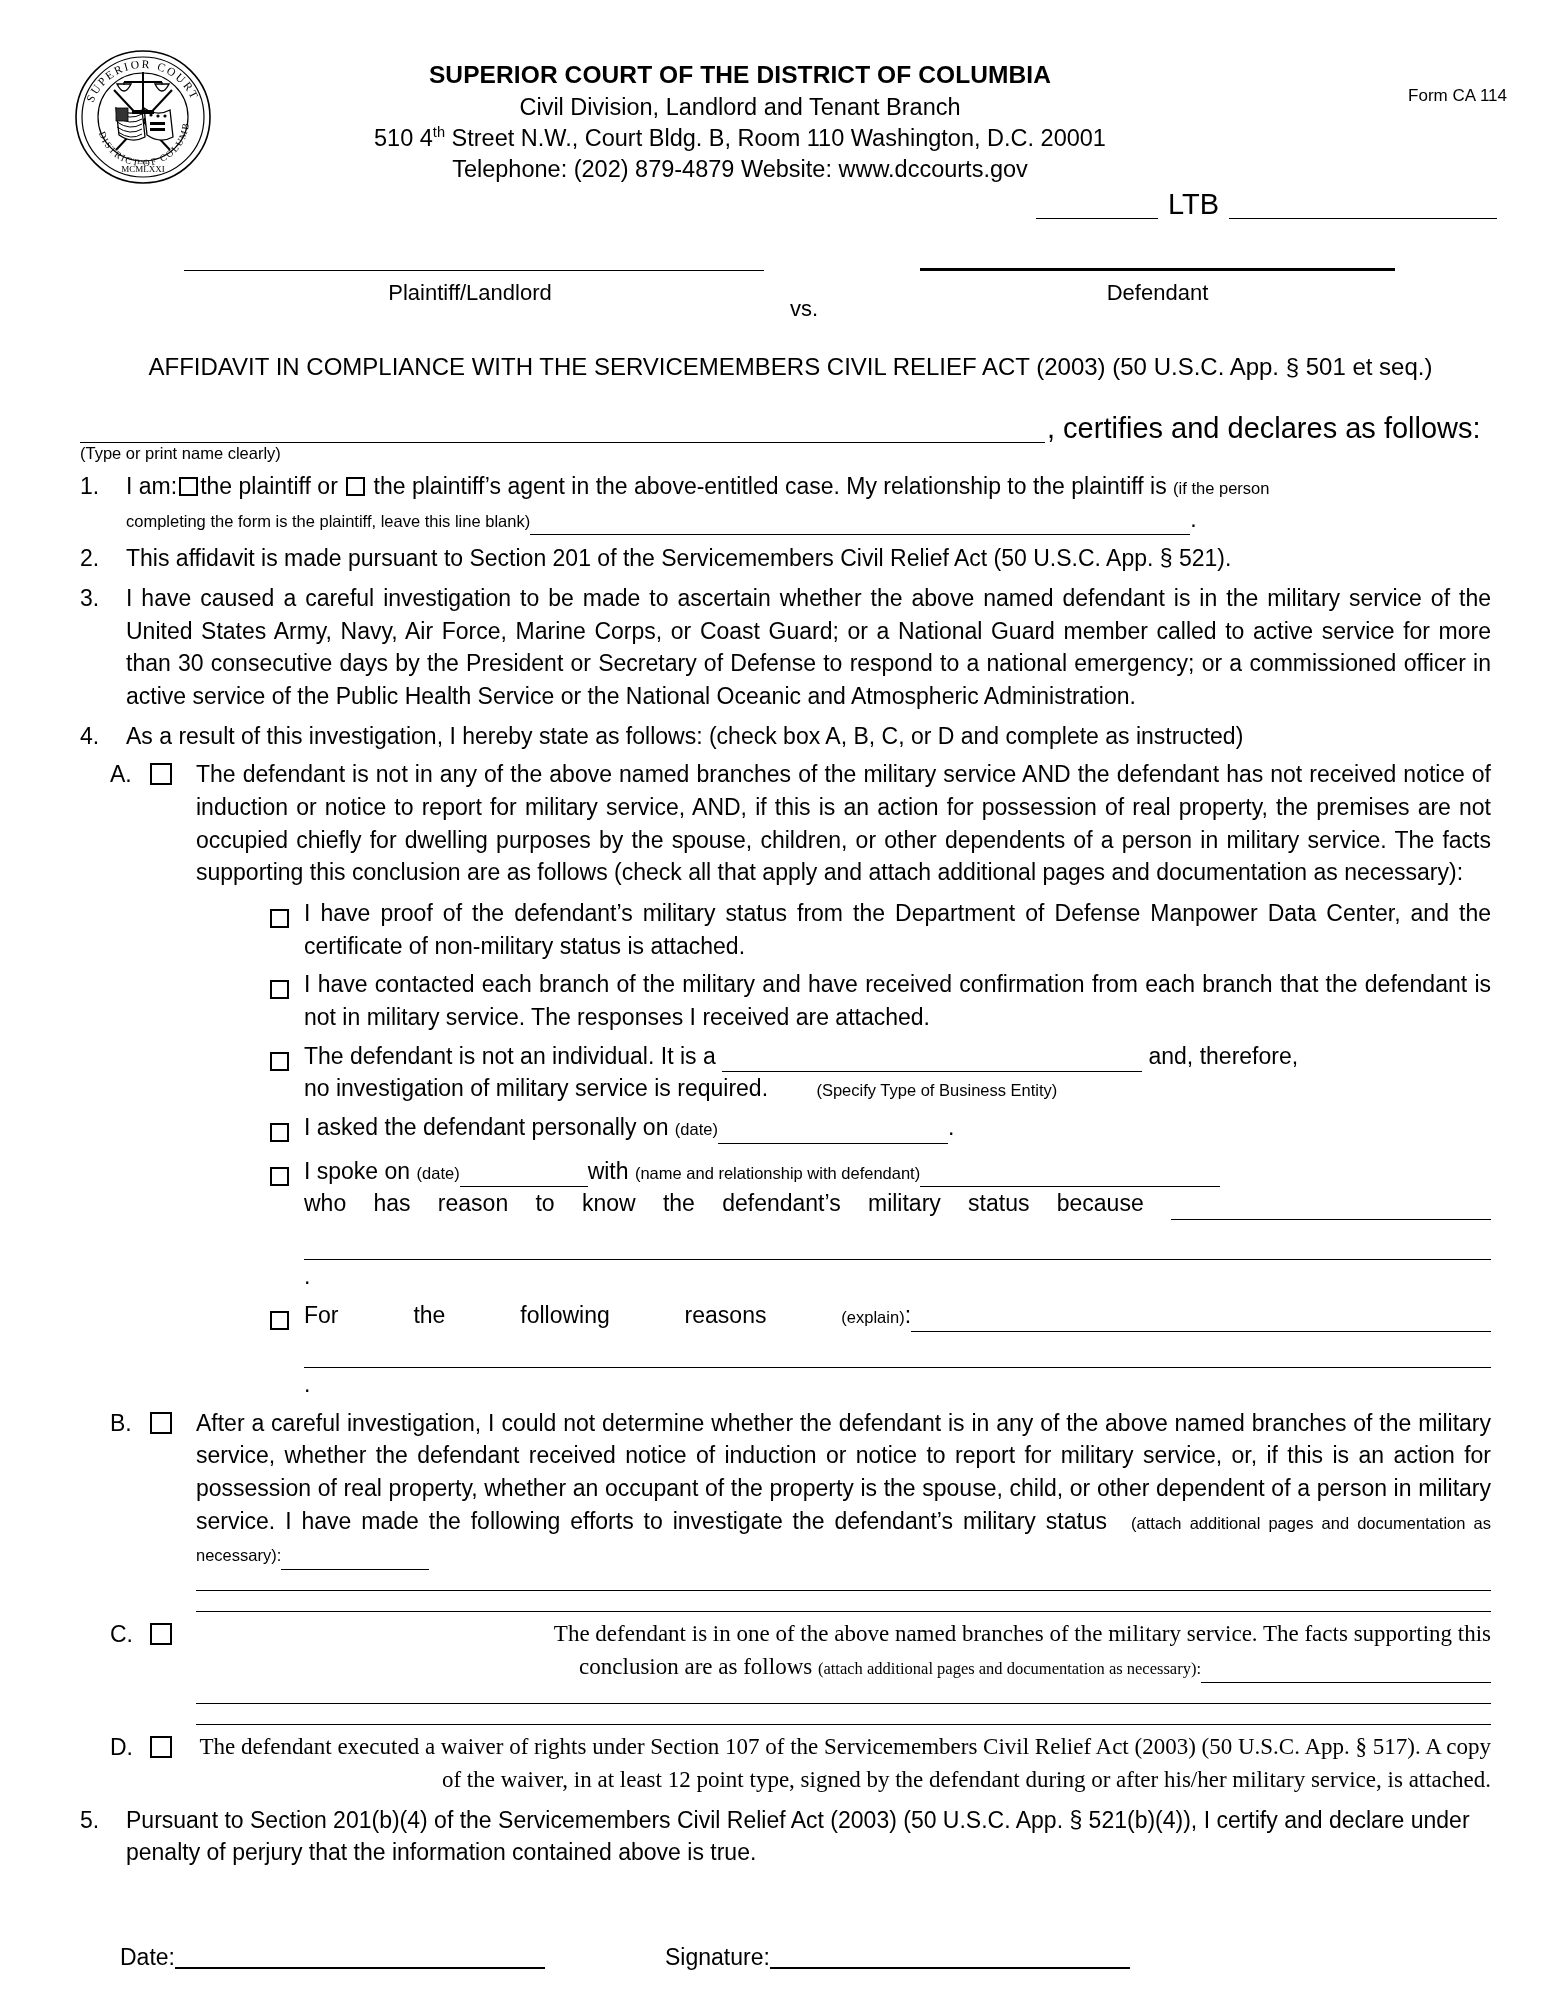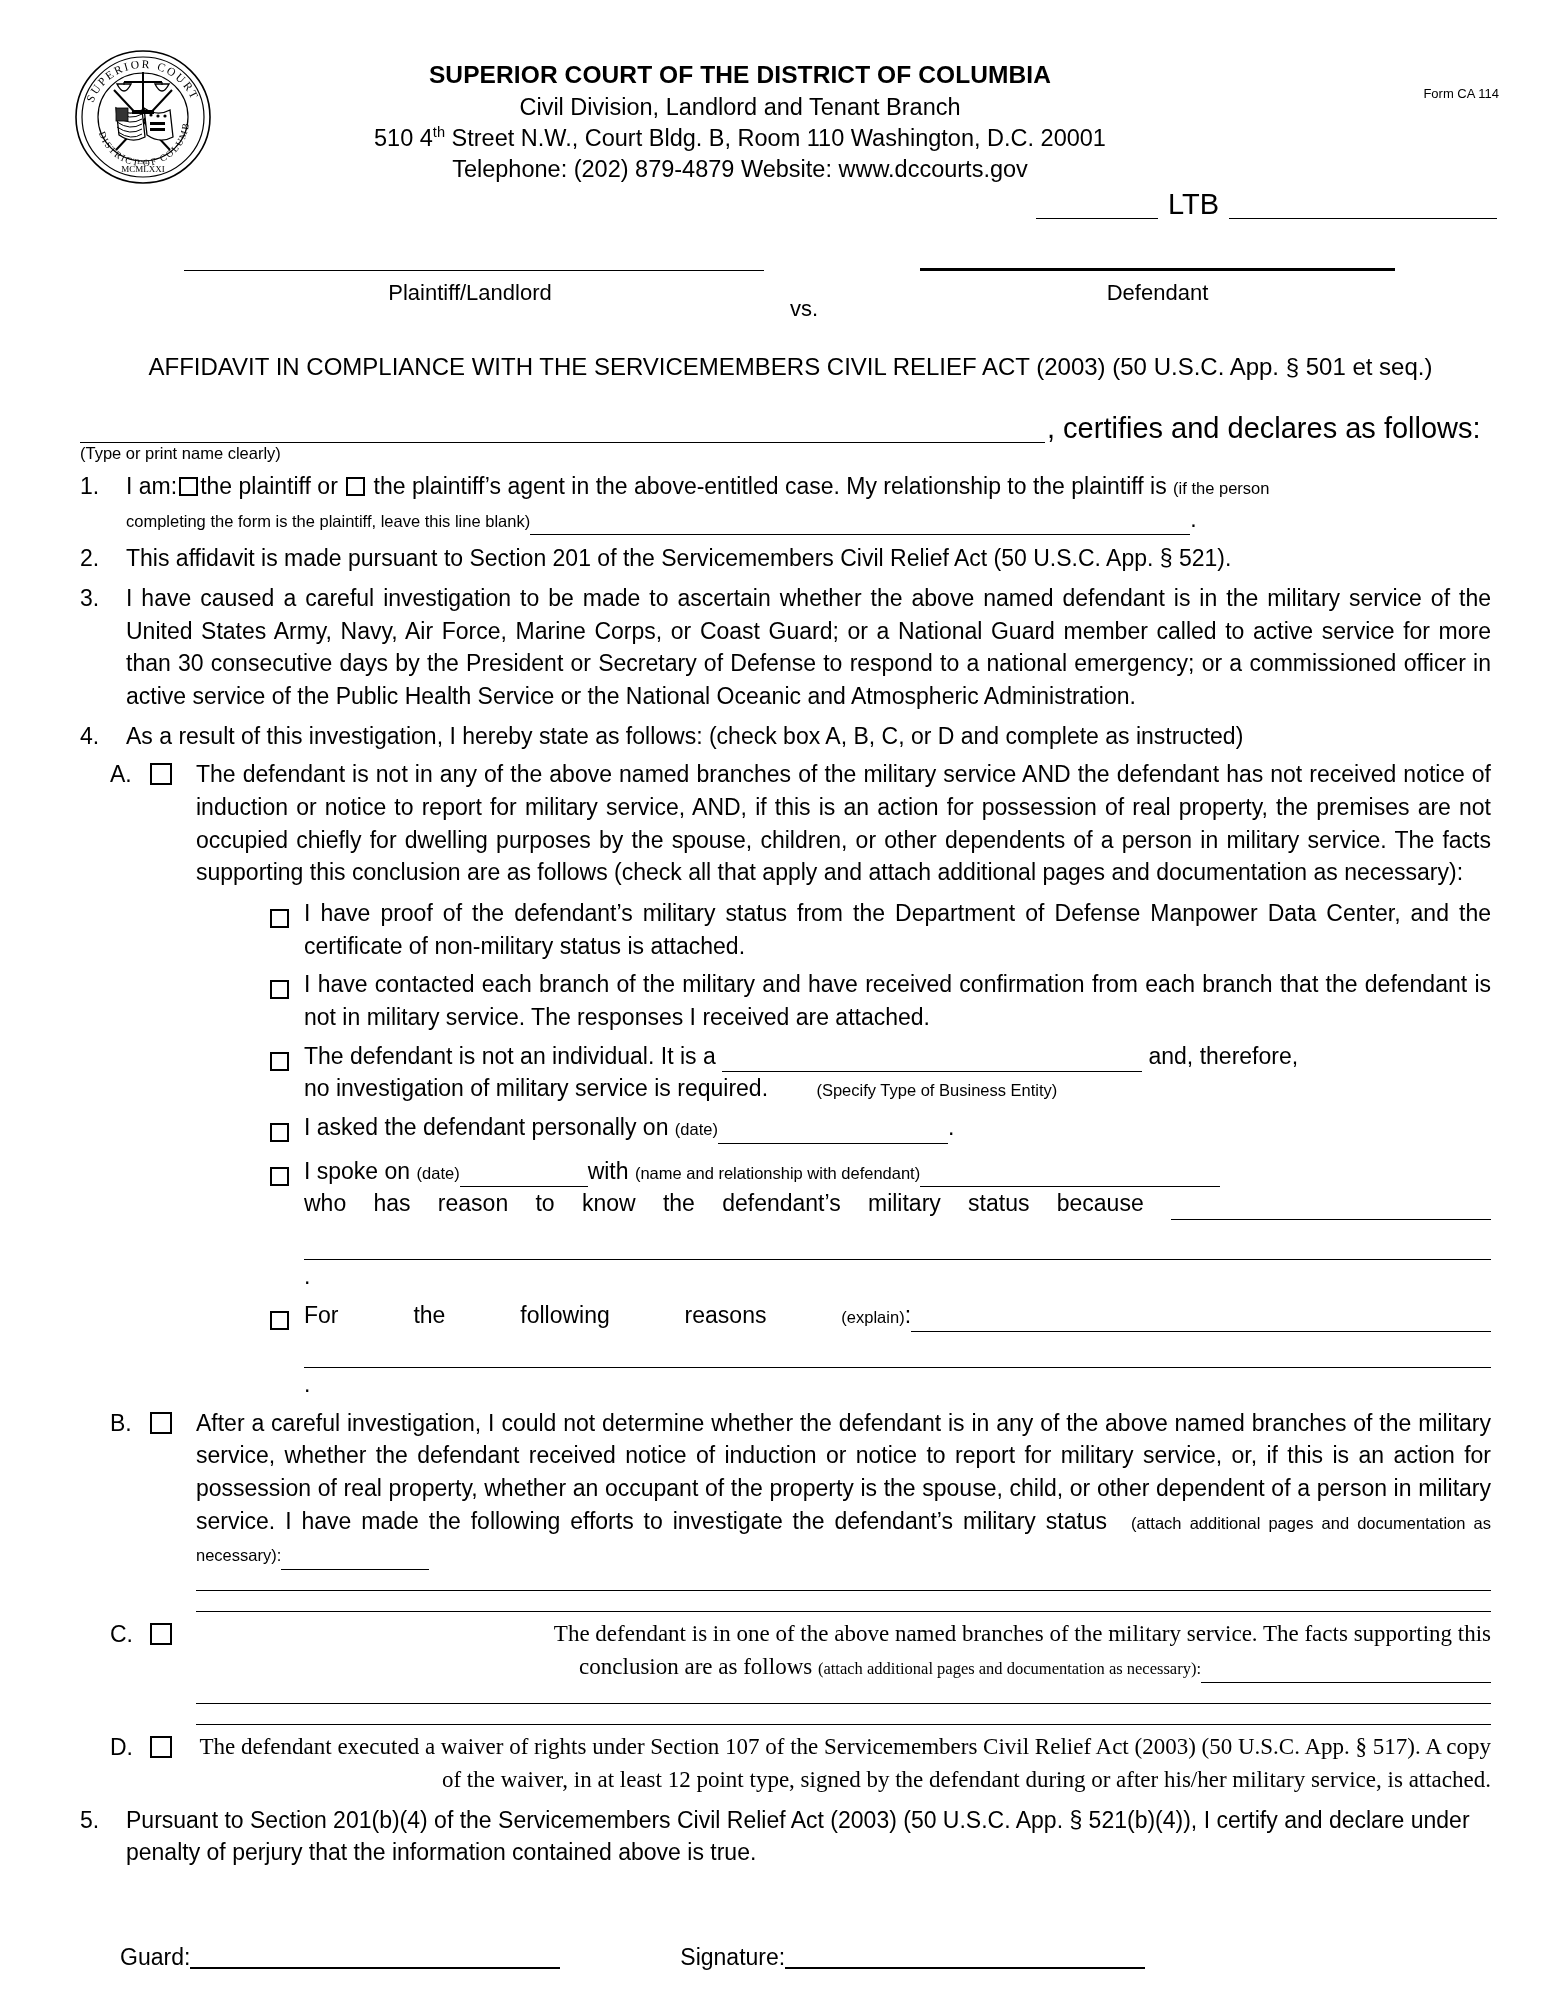--- a/index.html
+++ b/index.html
@@ -44,23 +44,23 @@
   .court-name {
     font-size: 24.5px;
     font-weight: bold;
     letter-spacing: 0.1px;
   }
   .court-line {
     font-size: 23.5px;
   }
   .form-no {
     position: absolute;
-    right: 46px;
+    right: 38px;
     top: 86px;
-    font-size: 13px;
+    font-size: 17px;
     white-space: nowrap;
   }
   sup.ord { font-size: 0.62em; vertical-align: super; }
 
   .ltb-row {
     position: absolute;
     left: 0;
     top: 188px;
     width: 100%;
     display: flex;
@@ -487,20 +487,20 @@
     </div>
 
     <div class="item">
       <div class="item-num">5.</div>
       <div class="item-body nojust">Pursuant to Section 201(b)(4) of the Servicemembers Civil Relief Act (2003) (50 U.S.C. App. § 521(b)(4)), I certify and declare under penalty of perjury that the information contained above is true.</div>
     </div>
 
   </div>
 
   <div class="sig-row">
-    <div class="sig-label">Guard:</div>
+    <div class="sig-label">Date:</div>
     <div class="sig-line-1"></div>
     <div class="sig-gap"></div>
     <div class="sig-label">Signature:</div>
     <div class="sig-line-2"></div>
   </div>
 
 </div>
 
 </body></html>

